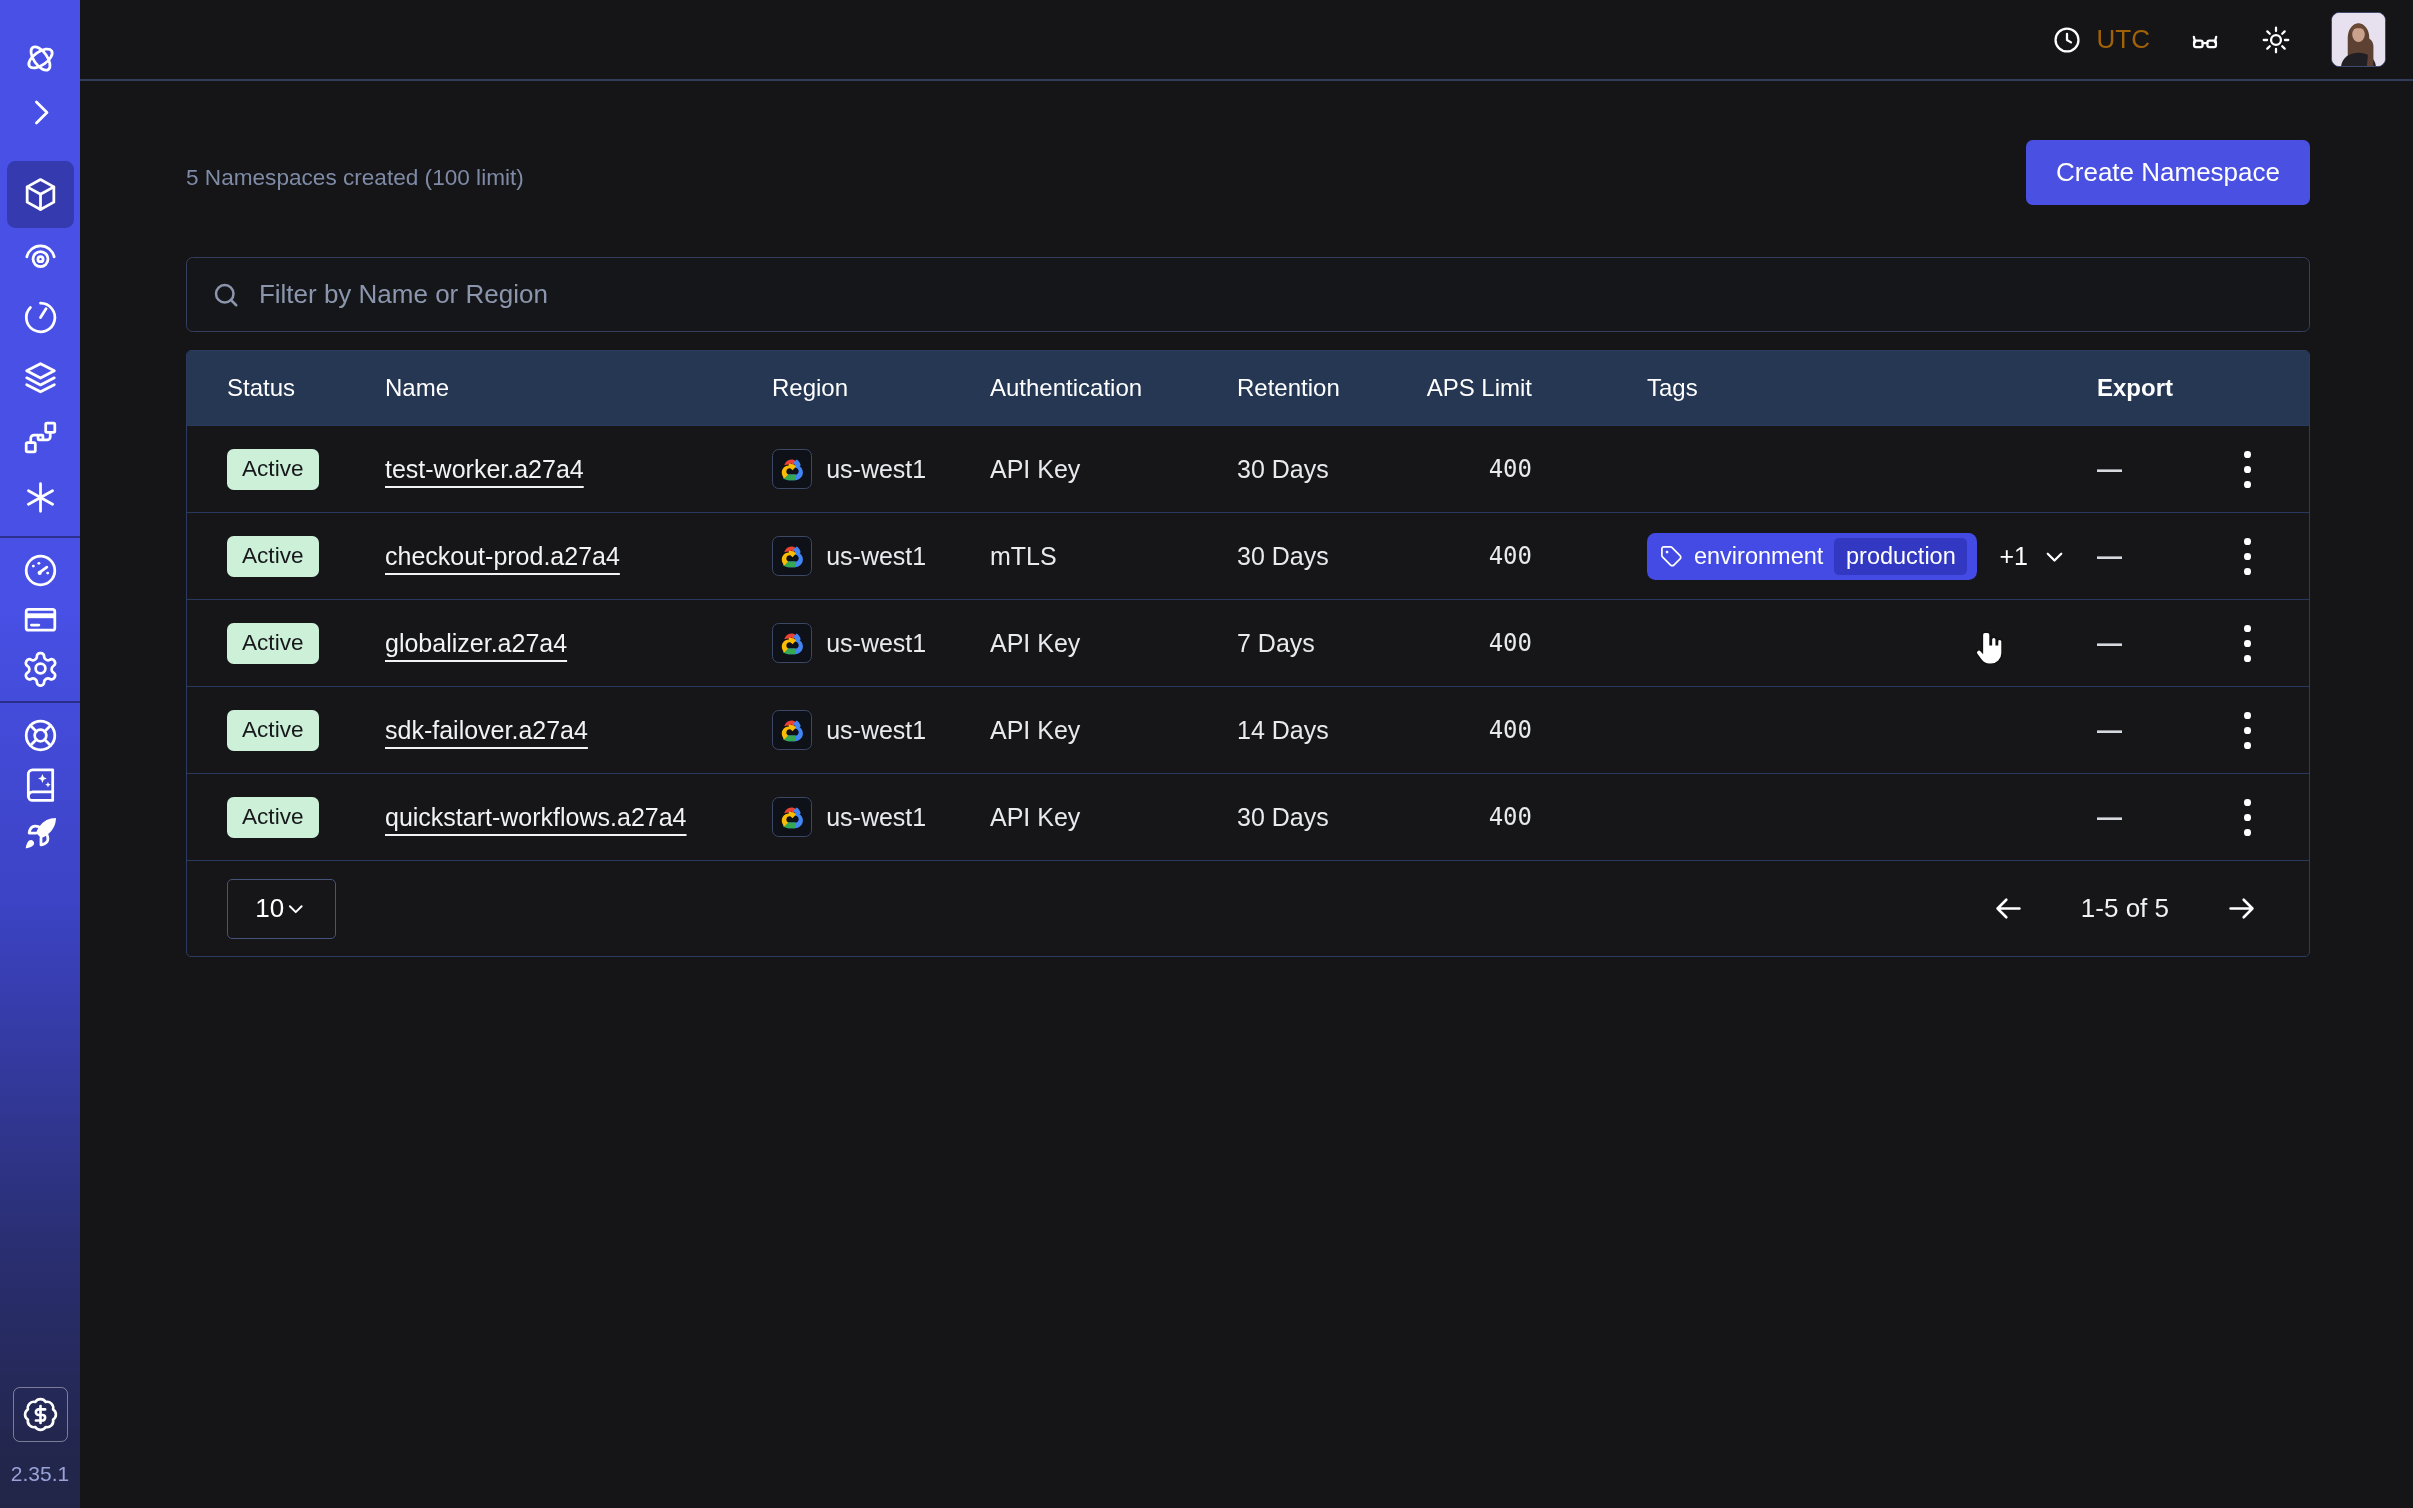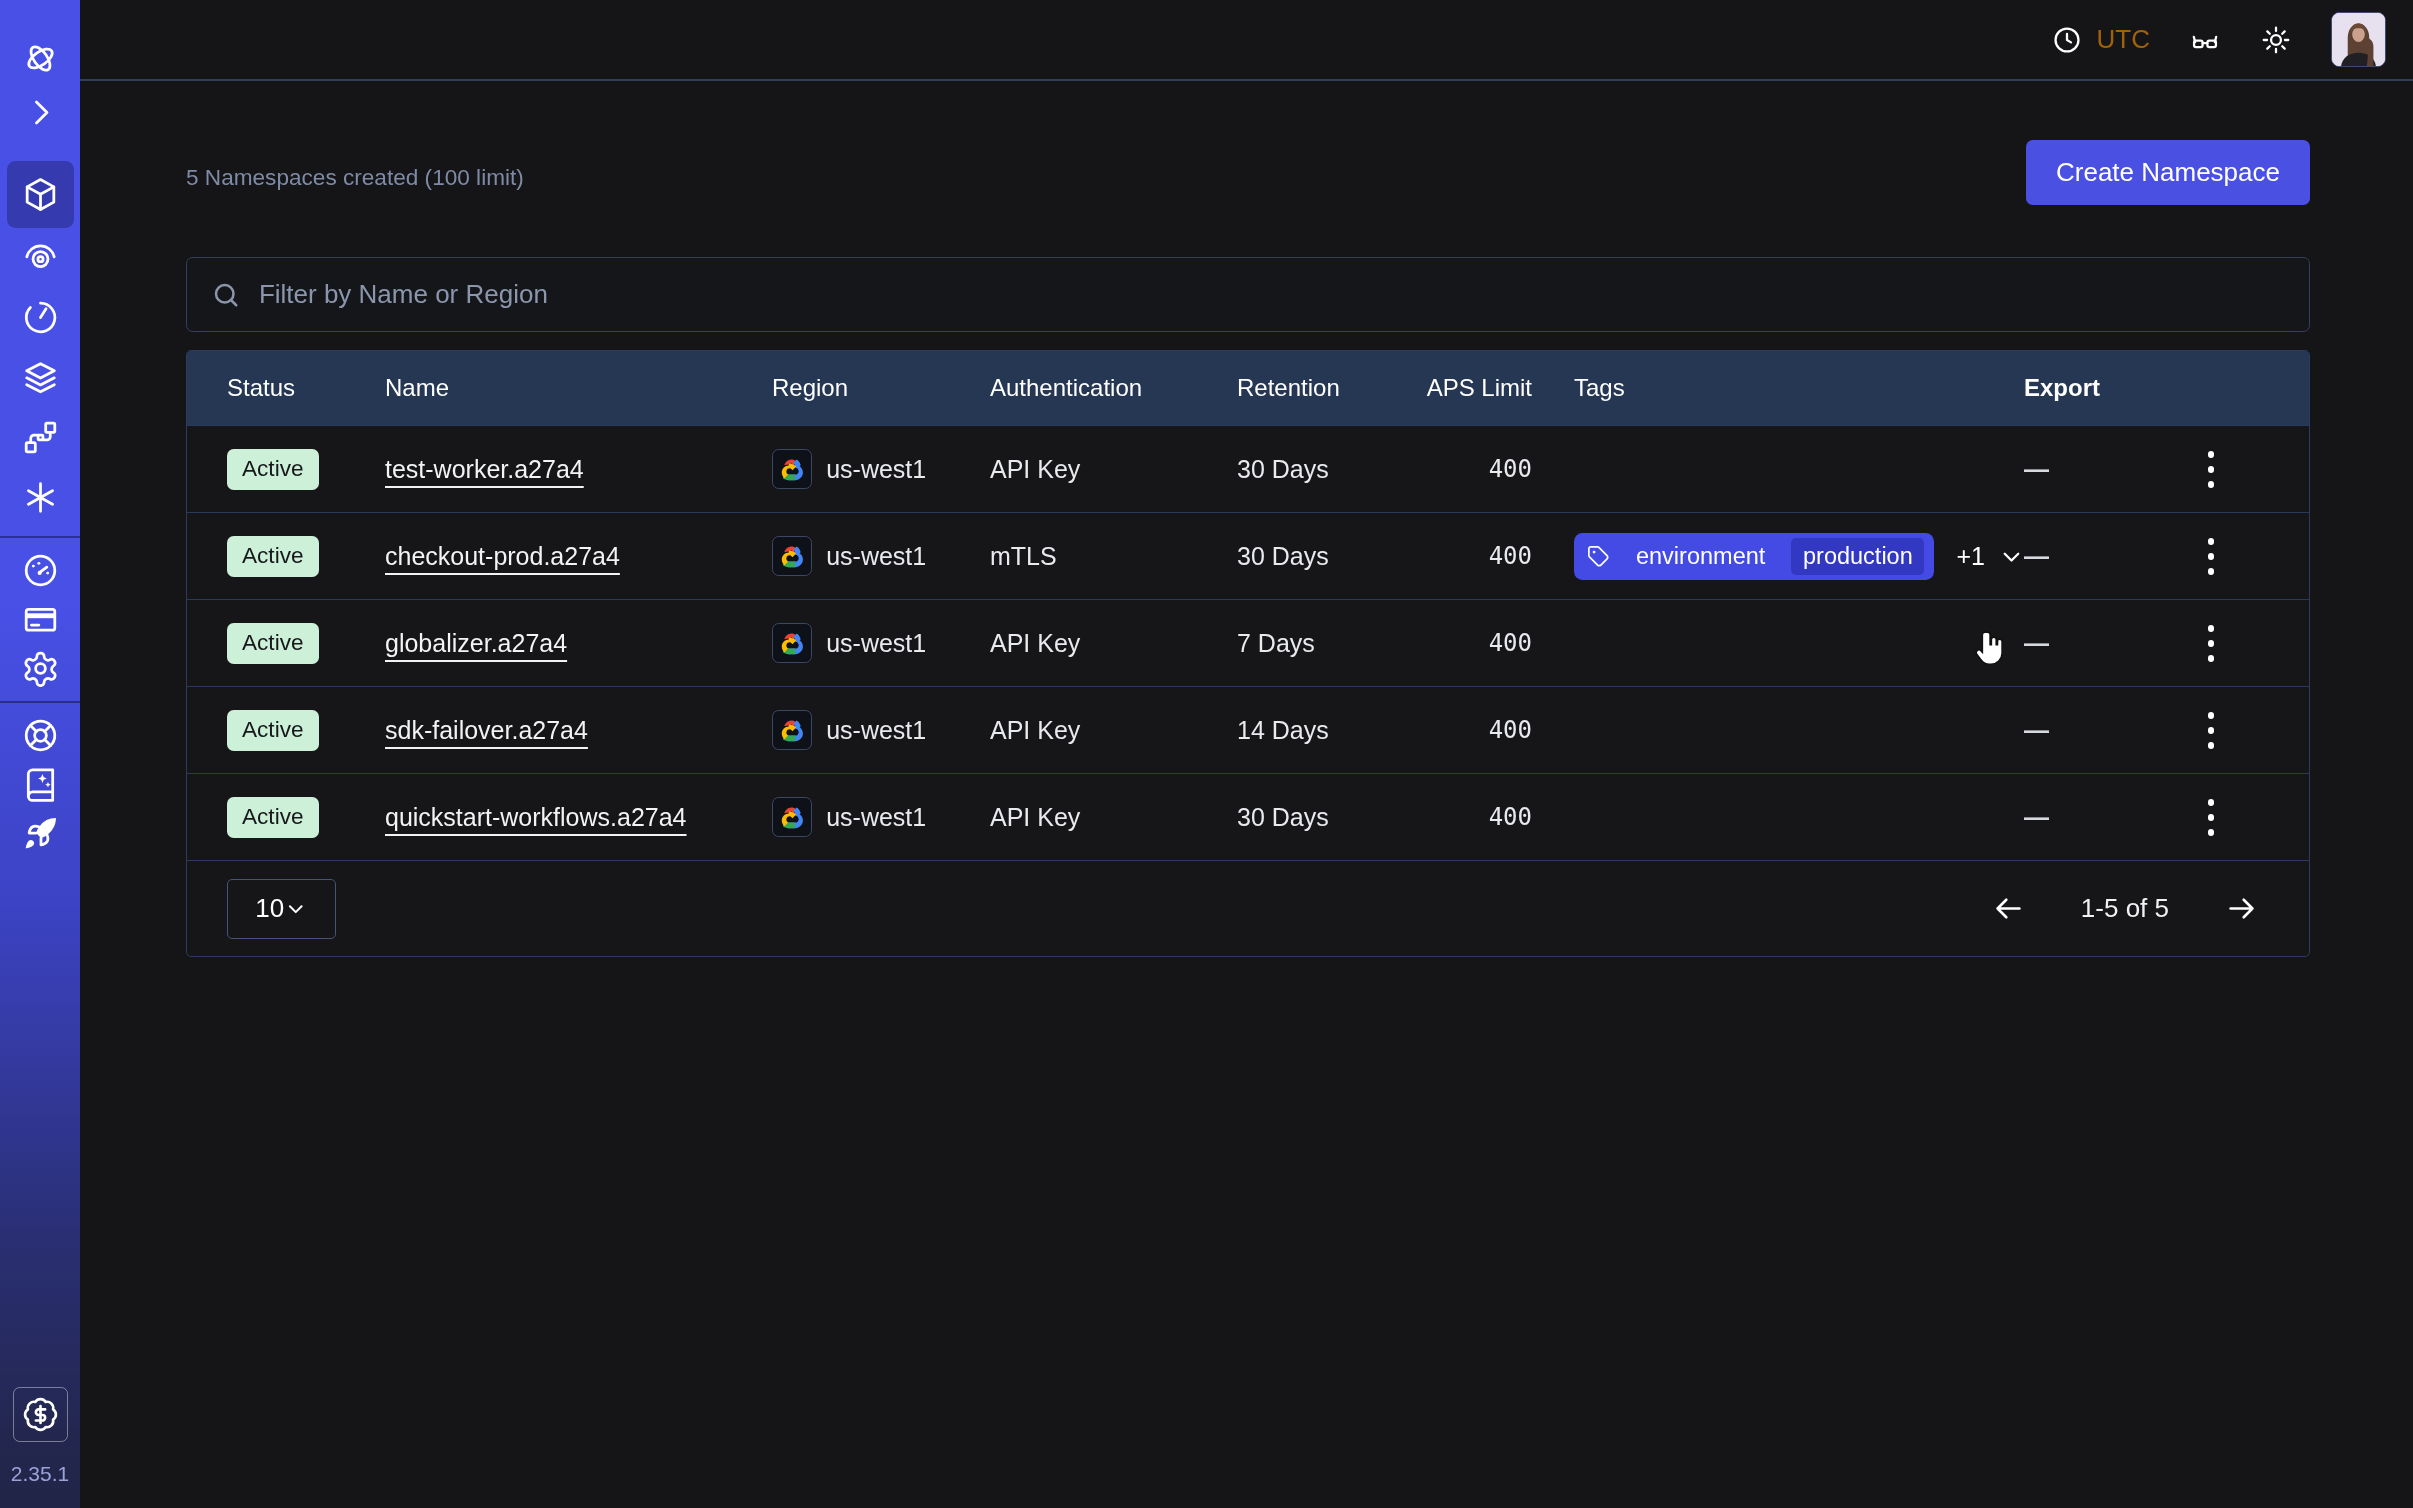--- a/index.html
+++ b/index.html
@@ -57,35 +57,35 @@
   .thead { background:#263754; height:74px; display:flex; align-items:center; padding:0 20px 0 40px;
            font-size:24px; font-weight:500; color:#fff; }
   .tr { height:87px; display:flex; align-items:center; padding:0 20px 0 40px; border-top:1.7px solid #293a5e; }
   .td, .th { display:flex; align-items:center; flex:0 0 auto; }
   .c-status { width:158px;text-align:center; }
   .c-name { width:387px; }
   .c-region { width:218px; gap:14.2px; }
   .c-auth { width:247px; }
   .c-retention { width:168px; }
   .c-aps { width:127px; justify-content:flex-end; }
-  .c-tags { width:450px; margin-left:42px;text-align:center; }
+  .c-tags { width:450px; margin-left:115px;text-align:center; }
   .c-export { width:109px;font-weight:bold; }
   .c-kebab { flex:1 1 auto; justify-content:center; }
   .cell-text { font-size:25px; color:#e8eaee; }
   .mono { font-family:"DejaVu Sans Mono", monospace; font-size:24px; color:#e8eaee; }
 
   .badge { background:#cdf0d8; color:#17181c; font-size:22.6px; padding:7.5px 15px; border-radius:6.7px; }
   .ns-link { color:#f2f3f5; font-size:25px; text-decoration:underline; text-underline-offset:7.5px;
              text-decoration-thickness:1.7px; cursor:pointer; }
   .region-chip { width:40px; height:40px; border:1.7px solid #3c4766; border-radius:6.7px; background:#0e1118;
                  display:flex; align-items:center; justify-content:center; flex:0 0 auto; }
   .region-chip svg { width:25px; height:25px; }
 
   .tag-wrap { display:flex; align-items:center; }
-  .tag-pill { display:flex; align-items:center; gap:26px; background:#434be4; height:47px;
+  .tag-pill { display:flex; align-items:center; gap:11px; background:#434be4; height:47px;
               border-radius:8.4px; padding:0 10px 0 13.4px; cursor:pointer; }
   .tag-pill svg { width:22.6px; height:22.6px; stroke:#fff; stroke-width:1.8; fill:none; stroke-linejoin:round; }
   .tag-key { font-size:23.5px; color:#fff; }
   .tag-value { background:#3238c2; border-radius:5px; padding:5px 11.7px; font-size:23.5px; color:#fff; }
   .tag-more { margin-left:22px; font-size:25px; color:#fff; }
   .tag-chevron { margin-left:13.4px; background:none; border:none; cursor:pointer; display:flex; }
   .tag-chevron svg { width:27px; height:27px; stroke:#fff; stroke-width:2; fill:none; stroke-linecap:round; stroke-linejoin:round; }
 
   .dash { font-size:25px; color:#d6d9de; }
   .kebab-btn { background:none; border:none; cursor:pointer; display:flex; flex-direction:column; gap:8.4px;

